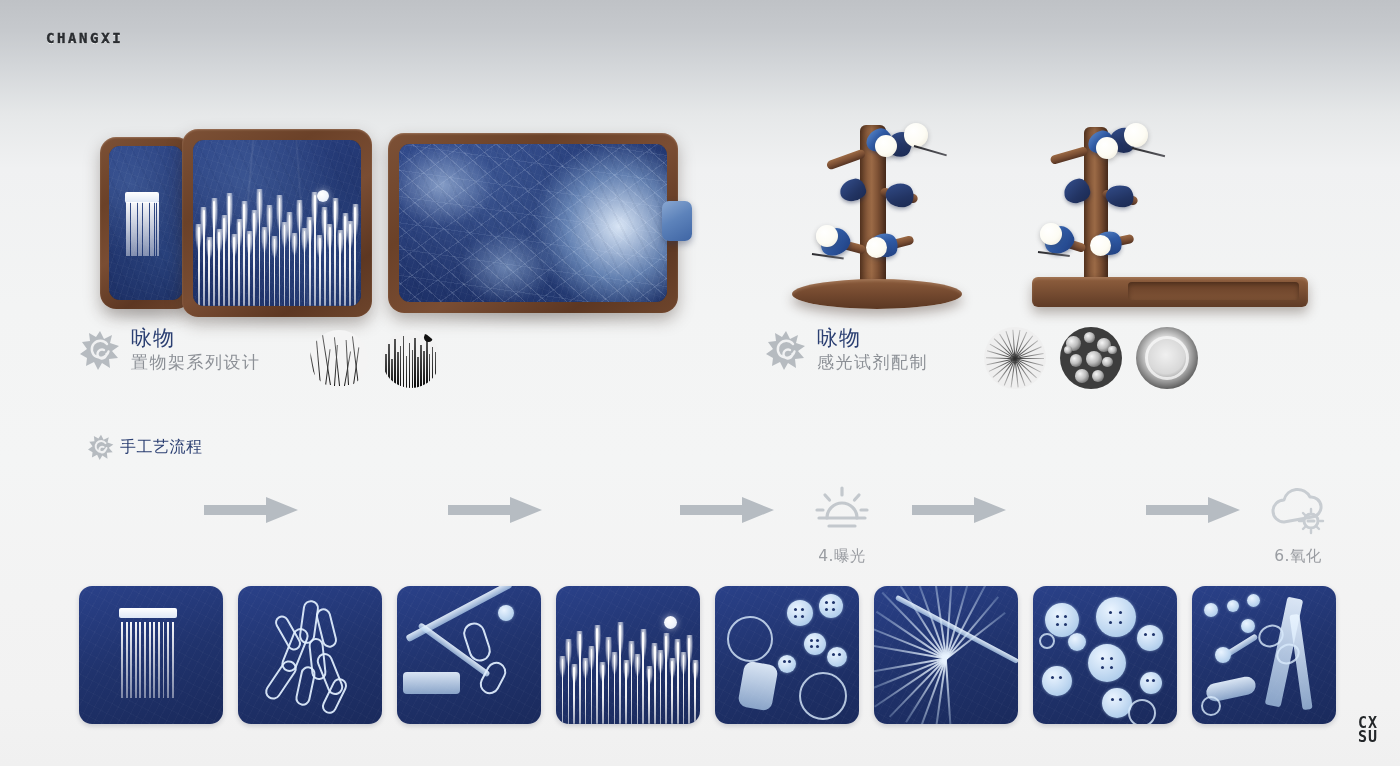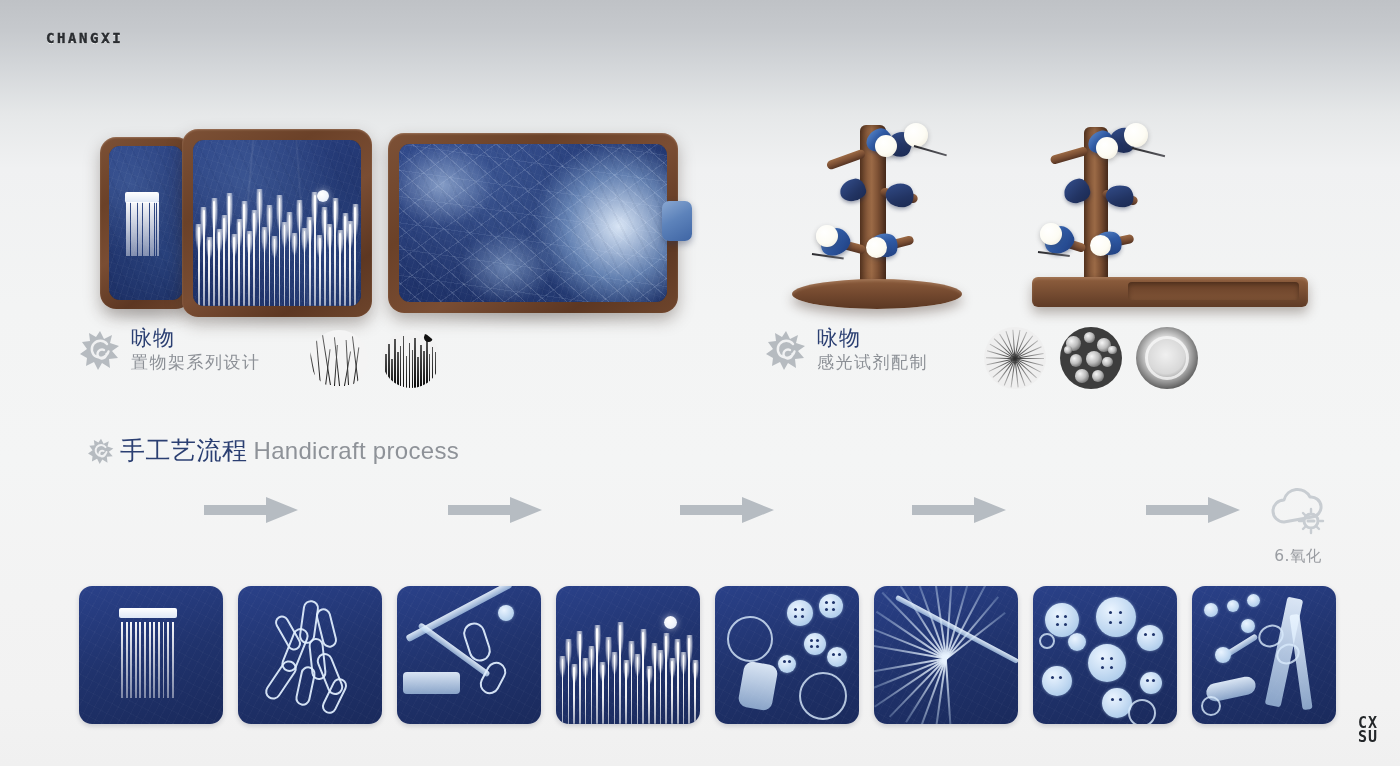--- a/index.html
+++ b/index.html
@@ -211,21 +211,21 @@
     border: 3px solid rgba(250,250,250,.75);
   }
 
   
   .process-head {
     position: absolute; left: 88px; top: 434px;
     display: flex; align-items: center; gap: 6px;
   }
   .process-head .sun-icon-sm { width: 26px; height: 26px; flex: 0 0 26px; }
   .ph-cn {
-    font-size: 25px; color: #2b3f72; letter-spacing: .5px;
+    font-size: 16px; color: #2b3f72; letter-spacing: .5px;
     font-family: Liberation Sans, sans-serif;
   }
   .ph-en {
     font-size: 24px; color: #8e9298; letter-spacing: .3px;
     font-family: "Liberation Sans", sans-serif;
   }
 
   .steps { position: absolute; left: 78px; top: 478px; width: 1250px; height: 96px; }
   .step {
     position: absolute; top: 0; width: 120px; text-align: center;
@@ -519,37 +519,51 @@
     </div>
     <div class="thumb-circle tc-ring" style="width:62px;height:62px;"></div>
   </div>
 
   <div class="process-head">
     <svg class="sun-icon-sm" viewBox="0 0 40 40">
       <path d="M20 1 L24 9 L32 5 L30 13 L39 16 L32 21 L38 28 L29 29 L30 38 L22 33 L18 40 L14 32 L6 36 L7 28 L0 24 L7 19 L2 12 L10 11 L9 3 L16 7 Z" fill="#b6bbc0"></path>
       <path d="M27 14 a8.5 8.5 0 1 0 1.5 7.5 M24 20 a4.5 4.5 0 1 0 2.5 4" fill="none" stroke="#f0f1f2" stroke-width="3" stroke-linecap="round"></path>
     </svg>
     <span class="ph-cn">手工艺流程</span>
-    <span class="ph-en">Handicraft process</span>
   </div>
 
   <div class="steps">
 
     <svg class="arrow" style="left:126px;" viewBox="0 0 96 28">
       <path d="M0 9 L62 9 L62 1 L94 14 L62 27 L62 19 L0 19 Z" fill="#b6bcc2"></path>
     </svg>
 
     <svg class="arrow" style="left:370px;" viewBox="0 0 96 28">
       <path d="M0 9 L62 9 L62 1 L94 14 L62 27 L62 19 L0 19 Z" fill="#b6bcc2"></path>
     </svg>
 
     <svg class="arrow" style="left:602px;" viewBox="0 0 96 28">
       <path d="M0 9 L62 9 L62 1 L94 14 L62 27 L62 19 L0 19 Z" fill="#b6bcc2"></path>
     </svg>
 
+    <div class="step" style="left:704px;">
+      <div class="step-icon">
+        <svg width="62" height="58" viewBox="0 0 62 58" fill="none" stroke="#c3c8cd" stroke-width="3.2" stroke-linecap="round">
+          <path d="M16 38 a15 15 0 0 1 30 0"></path>
+          <line x1="8" y1="38" x2="54" y2="38"></line>
+          <line x1="31" y1="8" x2="31" y2="15"></line>
+          <line x1="14" y1="15" x2="18.5" y2="20"></line>
+          <line x1="48" y1="15" x2="43.5" y2="20"></line>
+          <line x1="6" y1="30" x2="12" y2="30"></line>
+          <line x1="56" y1="30" x2="50" y2="30"></line>
+          <line x1="18" y1="46" x2="44" y2="46"></line>
+        </svg>
+      </div>
+      <div class="step-label">4.曝光</div>
+    </div>
     <svg class="arrow" style="left:834px;" viewBox="0 0 96 28">
       <path d="M0 9 L62 9 L62 1 L94 14 L62 27 L62 19 L0 19 Z" fill="#b6bcc2"></path>
     </svg>
 
     <svg class="arrow" style="left:1068px;" viewBox="0 0 96 28">
       <path d="M0 9 L62 9 L62 1 L94 14 L62 27 L62 19 L0 19 Z" fill="#b6bcc2"></path>
     </svg>
 
     <div class="step" style="left:1160px;">
       <div class="step-icon">

